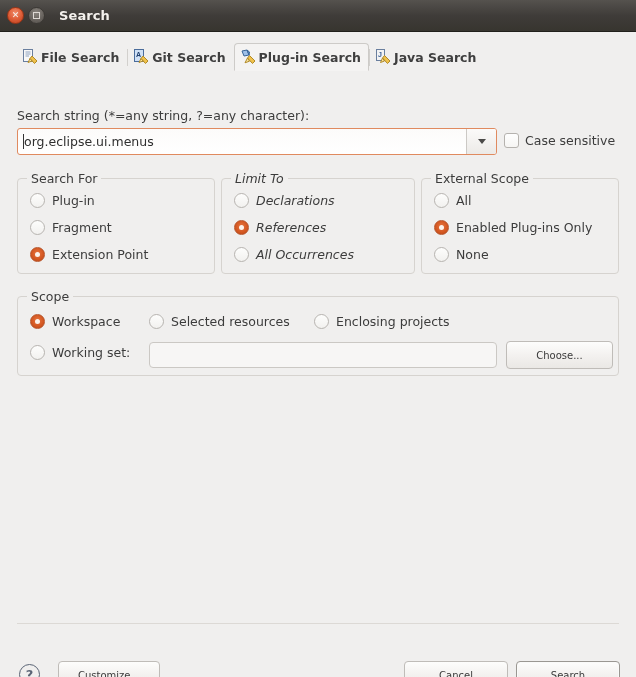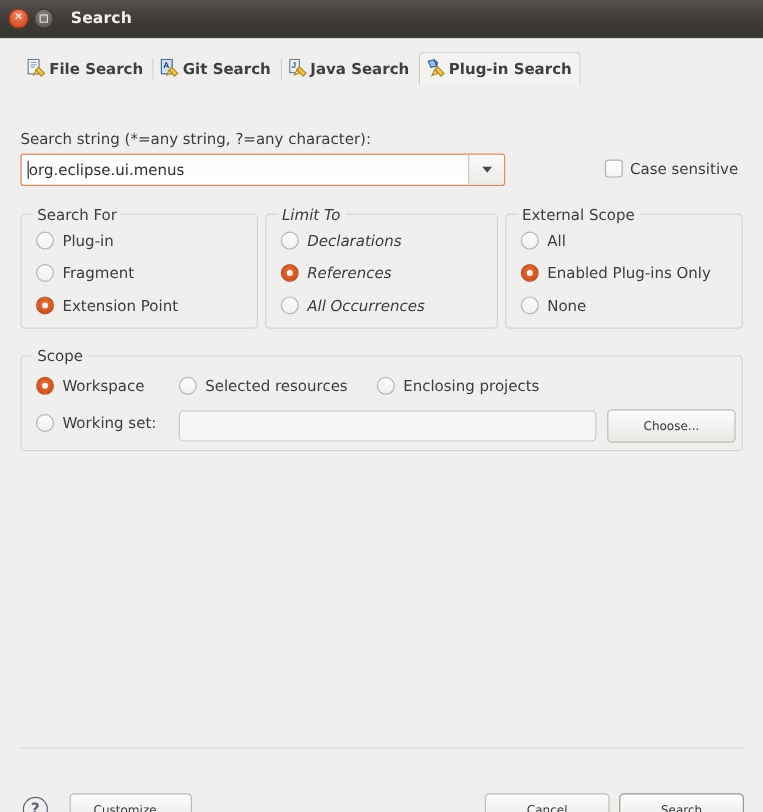--- a/index.html
+++ b/index.html
@@ -125,21 +125,21 @@
     left: 17px;
     top: 76px;
     font-size: 12.5px;
   }
 
   
   .combo {
     position: absolute;
     left: 17px;
     top: 96px;
-    width: 404px;
+    width: 480px;
     height: 27px;
     box-sizing: border-box;
     border: 1px solid #e08a5f;
     border-radius: 3px;
     background: linear-gradient(to bottom, #fcfbfa 0%, #ffffff 100%);
     display: flex;
     align-items: stretch;
     overflow: hidden;
   }
   .combo-text {
@@ -349,43 +349,43 @@
         <svg width="17" height="16" viewBox="0 0 17 16">
           <rect x="1.5" y="0.5" width="9" height="12" fill="#cfe0f5" stroke="#4a6c9b"></rect>
           <text x="3" y="8" font-size="7" fill="#1f3f6e" font-family="sans-serif">A</text>
           <path d="M10 7 L15 12 L12.5 14.5 L8 9.5 Z" fill="#f0c14b" stroke="#b08a28"></path>
           <path d="M8 9.5 L6 13.5 L10 12 Z" fill="#fbe6a2" stroke="#b08a28"></path>
         </svg>
       </span>
       <span>Git Search</span>
     </div>
 
+    <div class="tab active">
+      <span class="tab-icon">
+        <svg width="17" height="16" viewBox="0 0 17 16">
+          <path d="M2 2 L7 1 L9 6 L4 7 Z" fill="#9fc0e8" stroke="#3a6699"></path>
+          <path d="M7 1 L9.5 3 L9 6 Z" fill="#6e9bd0" stroke="#3a6699"></path>
+          <path d="M9.5 6.5 L15 12 L12.5 14.5 L7.5 9 Z" fill="#f0c14b" stroke="#b08a28"></path>
+          <path d="M7.5 9 L5 13.8 L9.5 12.2 Z" fill="#fbe6a2" stroke="#b08a28"></path>
+        </svg>
+      </span>
+      <span>Plug-in Search</span>
+    </div>
+
     <div class="tab">
       <span class="tab-icon">
         <svg width="17" height="16" viewBox="0 0 17 16">
           <rect x="1.5" y="0.5" width="8" height="11" fill="#f3f3f3" stroke="#6a7f9e"></rect>
           <text x="3" y="8" font-size="7" fill="#3b5f96" font-family="sans-serif">J</text>
           <path d="M9.5 6.5 L15 12 L12.5 14.5 L7.5 9 Z" fill="#f0c14b" stroke="#b08a28"></path>
           <path d="M7.5 9 L5.5 13.5 L9.5 12 Z" fill="#fbe6a2" stroke="#b08a28"></path>
         </svg>
       </span>
       <span>Java Search</span>
     </div>
-
-    <div class="tab active">
-      <span class="tab-icon">
-        <svg width="17" height="16" viewBox="0 0 17 16">
-          <path d="M2 2 L7 1 L9 6 L4 7 Z" fill="#9fc0e8" stroke="#3a6699"></path>
-          <path d="M7 1 L9.5 3 L9 6 Z" fill="#6e9bd0" stroke="#3a6699"></path>
-          <path d="M9.5 6.5 L15 12 L12.5 14.5 L7.5 9 Z" fill="#f0c14b" stroke="#b08a28"></path>
-          <path d="M7.5 9 L5 13.8 L9.5 12.2 Z" fill="#fbe6a2" stroke="#b08a28"></path>
-        </svg>
-      </span>
-      <span>Plug-in Search</span>
-    </div>
   </div>
 
   <div class="search-label">Search string (*=any string, ?=any character):</div>
 
   <div class="combo">
     <div class="combo-text">
       <span class="caret"></span>
       <span title="">org.eclipse.ui.menus</span>
     </div>
     <div class="combo-btn">

